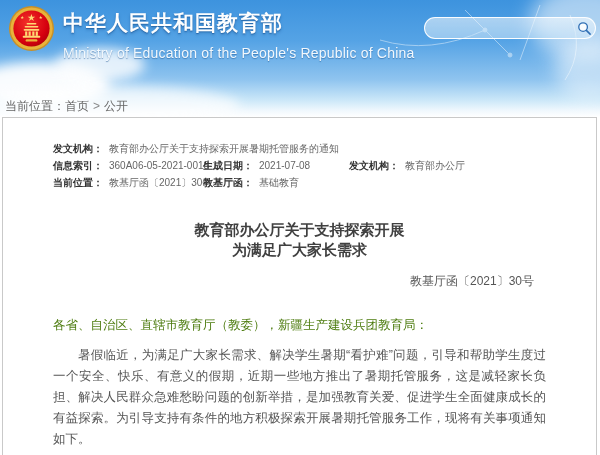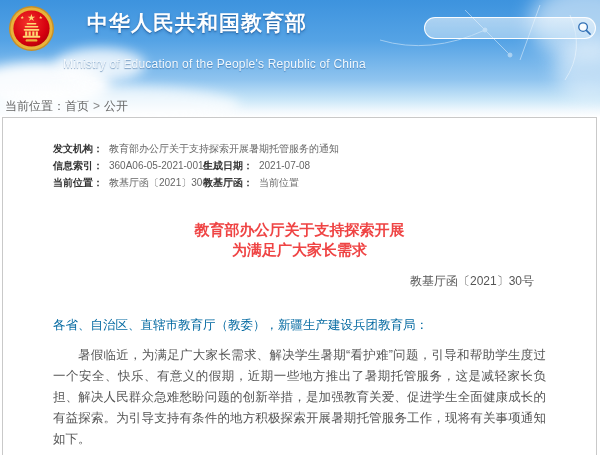--- a/index.html
+++ b/index.html
@@ -15,22 +15,22 @@
   .c2 { left:55px;  top:48px; width:90px;  height:34px; opacity:.8; }
   .c3 { left:-20px; top:86px; width:260px; height:40px; opacity:.7; }
   .c4 { right:-40px; top:-18px; width:110px; height:80px; opacity:.55; filter:blur(10px); }
   .c5 { right:-25px; top:40px; width:70px; height:60px; opacity:.45; filter:blur(9px); }
   .seeds { position:absolute; right:0; top:0; width:230px; height:95px; opacity:.55; }
 
   .brand { position:absolute; left:8px; top:5px; display:flex; align-items:flex-start; cursor:pointer; }
   .emblem { width:47px; height:47px; flex:0 0 auto; }
   .brand-text { margin-left:8px; padding-top:4px; }
   .brand-cn { font-size:21px; font-weight:bold; letter-spacing:1px; color:#fdfeff;
-              text-shadow:0 1px 1px rgba(22,78,140,.55), 0 2px 3px rgba(22,78,140,.35);margin-left:24px; }
-  .brand-en { margin-top:20px; font-size:12px; color:#f2f8fd; letter-spacing:.2px;
+              text-shadow:0 1px 1px rgba(22,78,140,.55), 0 2px 3px rgba(22,78,140,.35); }
+  .brand-en { margin-top:8px; font-size:14px; color:#f2f8fd; letter-spacing:.2px;
               text-shadow:0 1px 1px rgba(22,78,140,.5); }
 
   .search-pill { position:absolute; right:4px; top:17px; width:172px; height:22px;
                  background:linear-gradient(180deg,rgba(255,255,255,.55),rgba(205,230,248,.55));
                  border:1px solid rgba(255,255,255,.95); border-radius:11px;
                  display:flex; align-items:center; padding:0 4px 0 10px; }
   .search-pill input { flex:1; border:none; outline:none; background:transparent;
                        font-size:11px; color:#2b5b8a; height:18px; }
   .search-btn { width:16px; height:16px; border:none; background:transparent; cursor:pointer;
                 display:flex; align-items:center; justify-content:center; padding:0; }
@@ -46,24 +46,24 @@
                  padding:22px 50px 0 50px; overflow:hidden; }
 
   .meta { font-size:10px; line-height:17px; white-space:nowrap; }
   .meta-row { display:flex; }
   .ml { font-weight:bold; color:#333; margin-right:6px; }
   .mv { color:#666; }
   .mc1 { width:150px; flex:0 0 auto; }
   .mc2 { width:146px; flex:0 0 auto; }
 
   .doc-title { margin-top:29px; text-align:center; font-size:15px; font-weight:bold;
-               color:#ef4444; line-height:20px; }
+               color:#404040; line-height:20px; }
   .doc-number { margin-top:13px; text-align:right; padding-right:12px;
                 font-size:12px; color:#555; }
-  .salutation { margin-top:25px; font-size:12.5px; color:#0369a1; line-height:21px; }
+  .salutation { margin-top:25px; font-size:12.5px; color:#4d7c0f; line-height:21px; }
   .body-par { margin-top:9px; font-size:12.5px; color:#555; line-height:21px;
               text-indent:2em; text-align:justify; }
 </style>
 </head>
 <body>
 
 <div class="sky">
   <div class="cloud c1"></div>
   <div class="cloud c2"></div>
   <div class="cloud c3"></div>
@@ -134,27 +134,30 @@
         <span class="ml">发文机构：</span><span class="mv">教育部办公厅关于支持探索开展暑期托管服务的通知</span>
       </div>
     </div>
     <div class="meta-row">
       <div class="mc1">
         <span class="ml">信息索引：</span><span class="mv">360A06-05-2021-0018-1</span>
       </div>
       <div class="mc2">
         <span class="ml">生成日期：</span><span class="mv">2021-07-08</span>
       </div>
+      <div>
+        <span class="ml">发文机构：</span><span class="mv">教育部办公厅</span>
+      </div>
     </div>
     <div class="meta-row">
       <div class="mc1">
         <span class="ml">当前位置：</span><span class="mv">教基厅函〔2021〕30号</span>
       </div>
       <div>
-        <span class="ml">教基厅函：</span><span class="mv">当前位置</span>
+        <span class="ml">教基厅函：</span><span class="mv">基础教育</span>
       </div>
     </div>
   </section>
 
   <h1 class="doc-title">
     <div>教育部办公厅关于支持探索开展</div>
     <div>为满足广大家长需求</div>
   </h1>
 
   <div class="doc-number">教基厅函〔2021〕30号</div>

